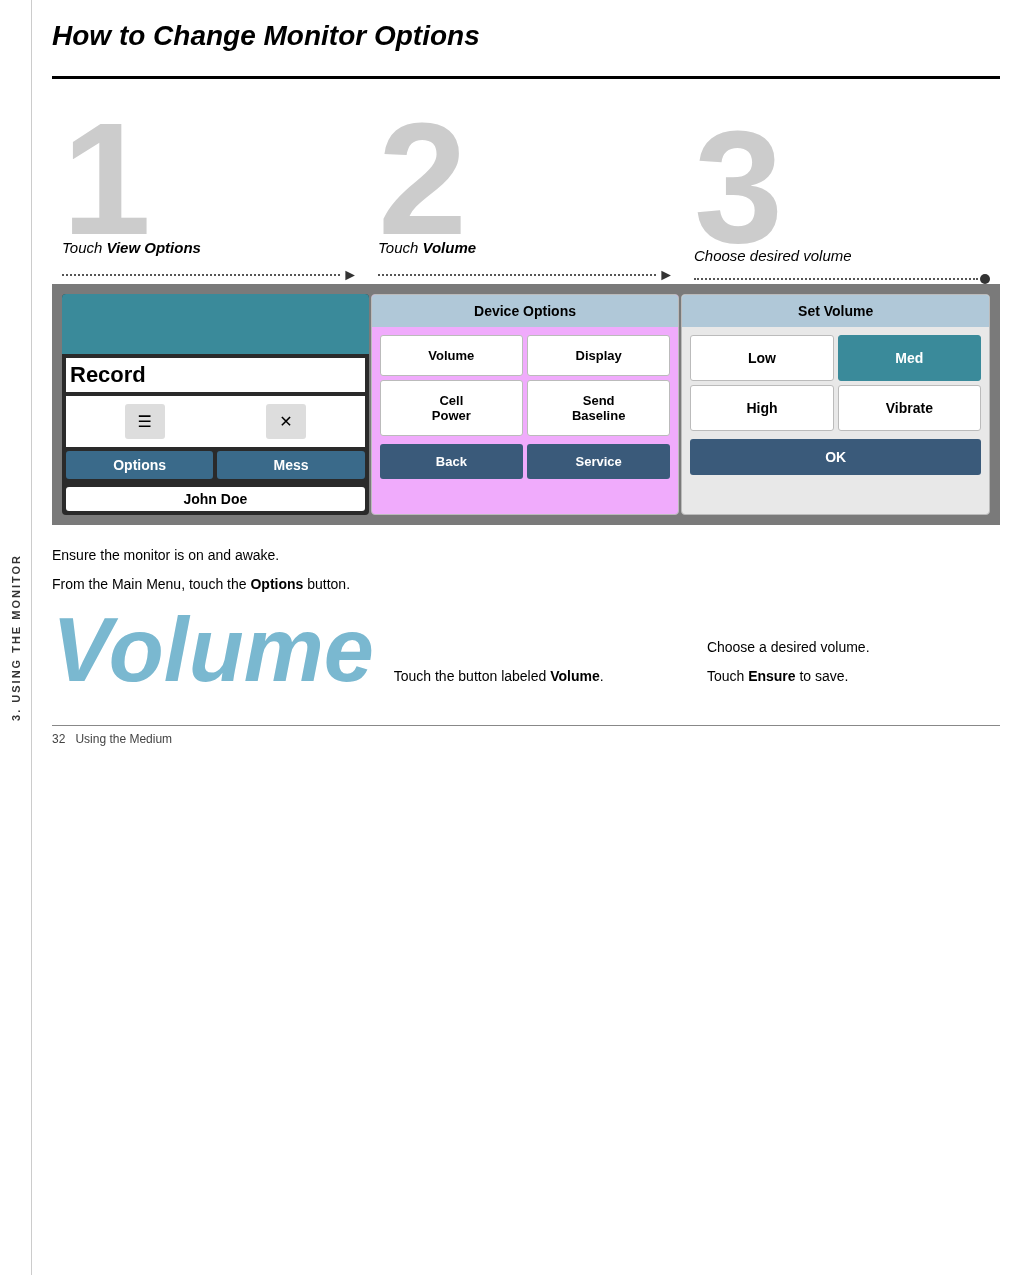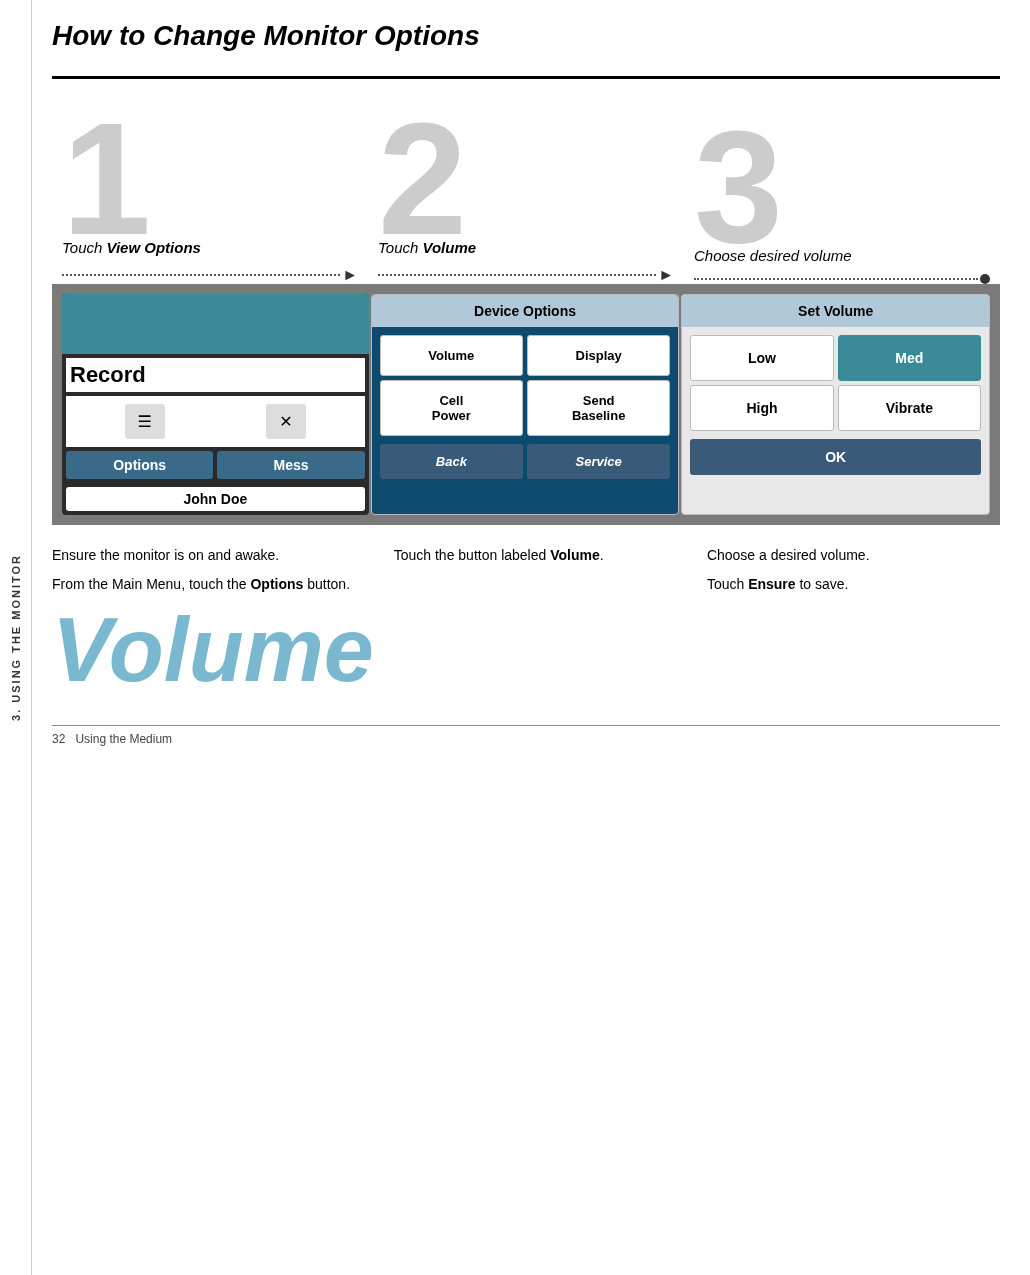--- a/index.html
+++ b/index.html
@@ -176,21 +176,21 @@
       font-weight: bold;
       font-size: 14px;
       padding: 4px;
       margin: 4px;
       border-radius: 3px;
     }
 
     
     .screen2 {
       flex: 1;
-      background: #0c4a6e;
+      background: #f0abfc;
       border-radius: 4px;
       overflow: hidden;
       font-family: Arial, sans-serif;
       border: 1px solid #bbb;
     }
     .screen2-header {
       background: #b0c8d8;
       text-align: center;
       font-weight: bold;
       font-size: 14px;
@@ -220,21 +220,20 @@
       padding: 0 8px 8px 8px;
     }
     .s2-btn-bottom {
       background: #3a5a7a;
       color: #fff;
       text-align: center;
       padding: 10px 6px;
       font-weight: bold;
       font-size: 13px;
       border-radius: 3px;
-      font-style: italic;
     }
 
     
     .screen3 {
       flex: 1;
       background: #e8e8e8;
       border-radius: 4px;
       overflow: hidden;
       font-family: Arial, sans-serif;
       border: 1px solid #bbb;
@@ -277,21 +276,21 @@
       font-size: 14px;
       border-radius: 3px;
       margin: 0 8px 8px 8px;
     }
 
     
     .desc-row {
       display: flex;
       gap: 20px;
       margin-bottom: 30px;
-      align-items: flex-start;
+      align-items: flex-end;
     }
     .desc-col {
       flex: 1;
       font-size: 14px;
       line-height: 1.5;
       color: #000;
     }
     .desc-col p {
       margin-bottom: 8px;
     }

